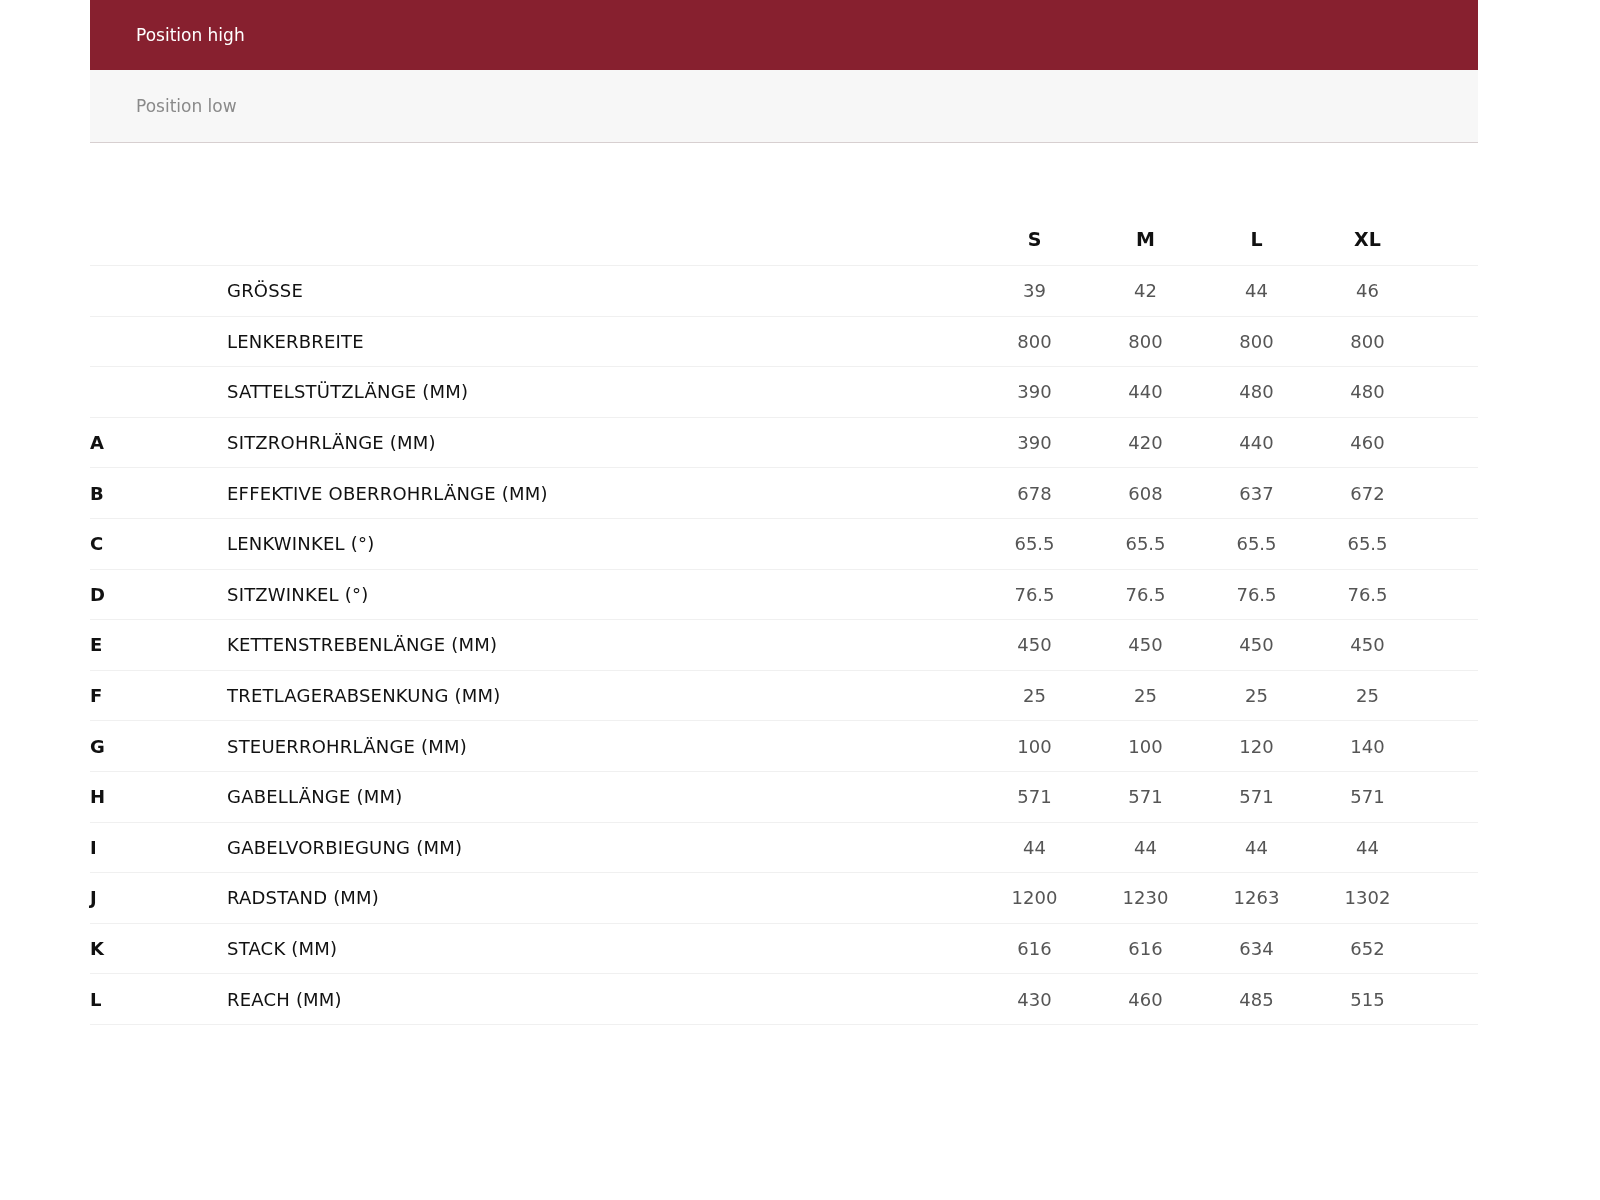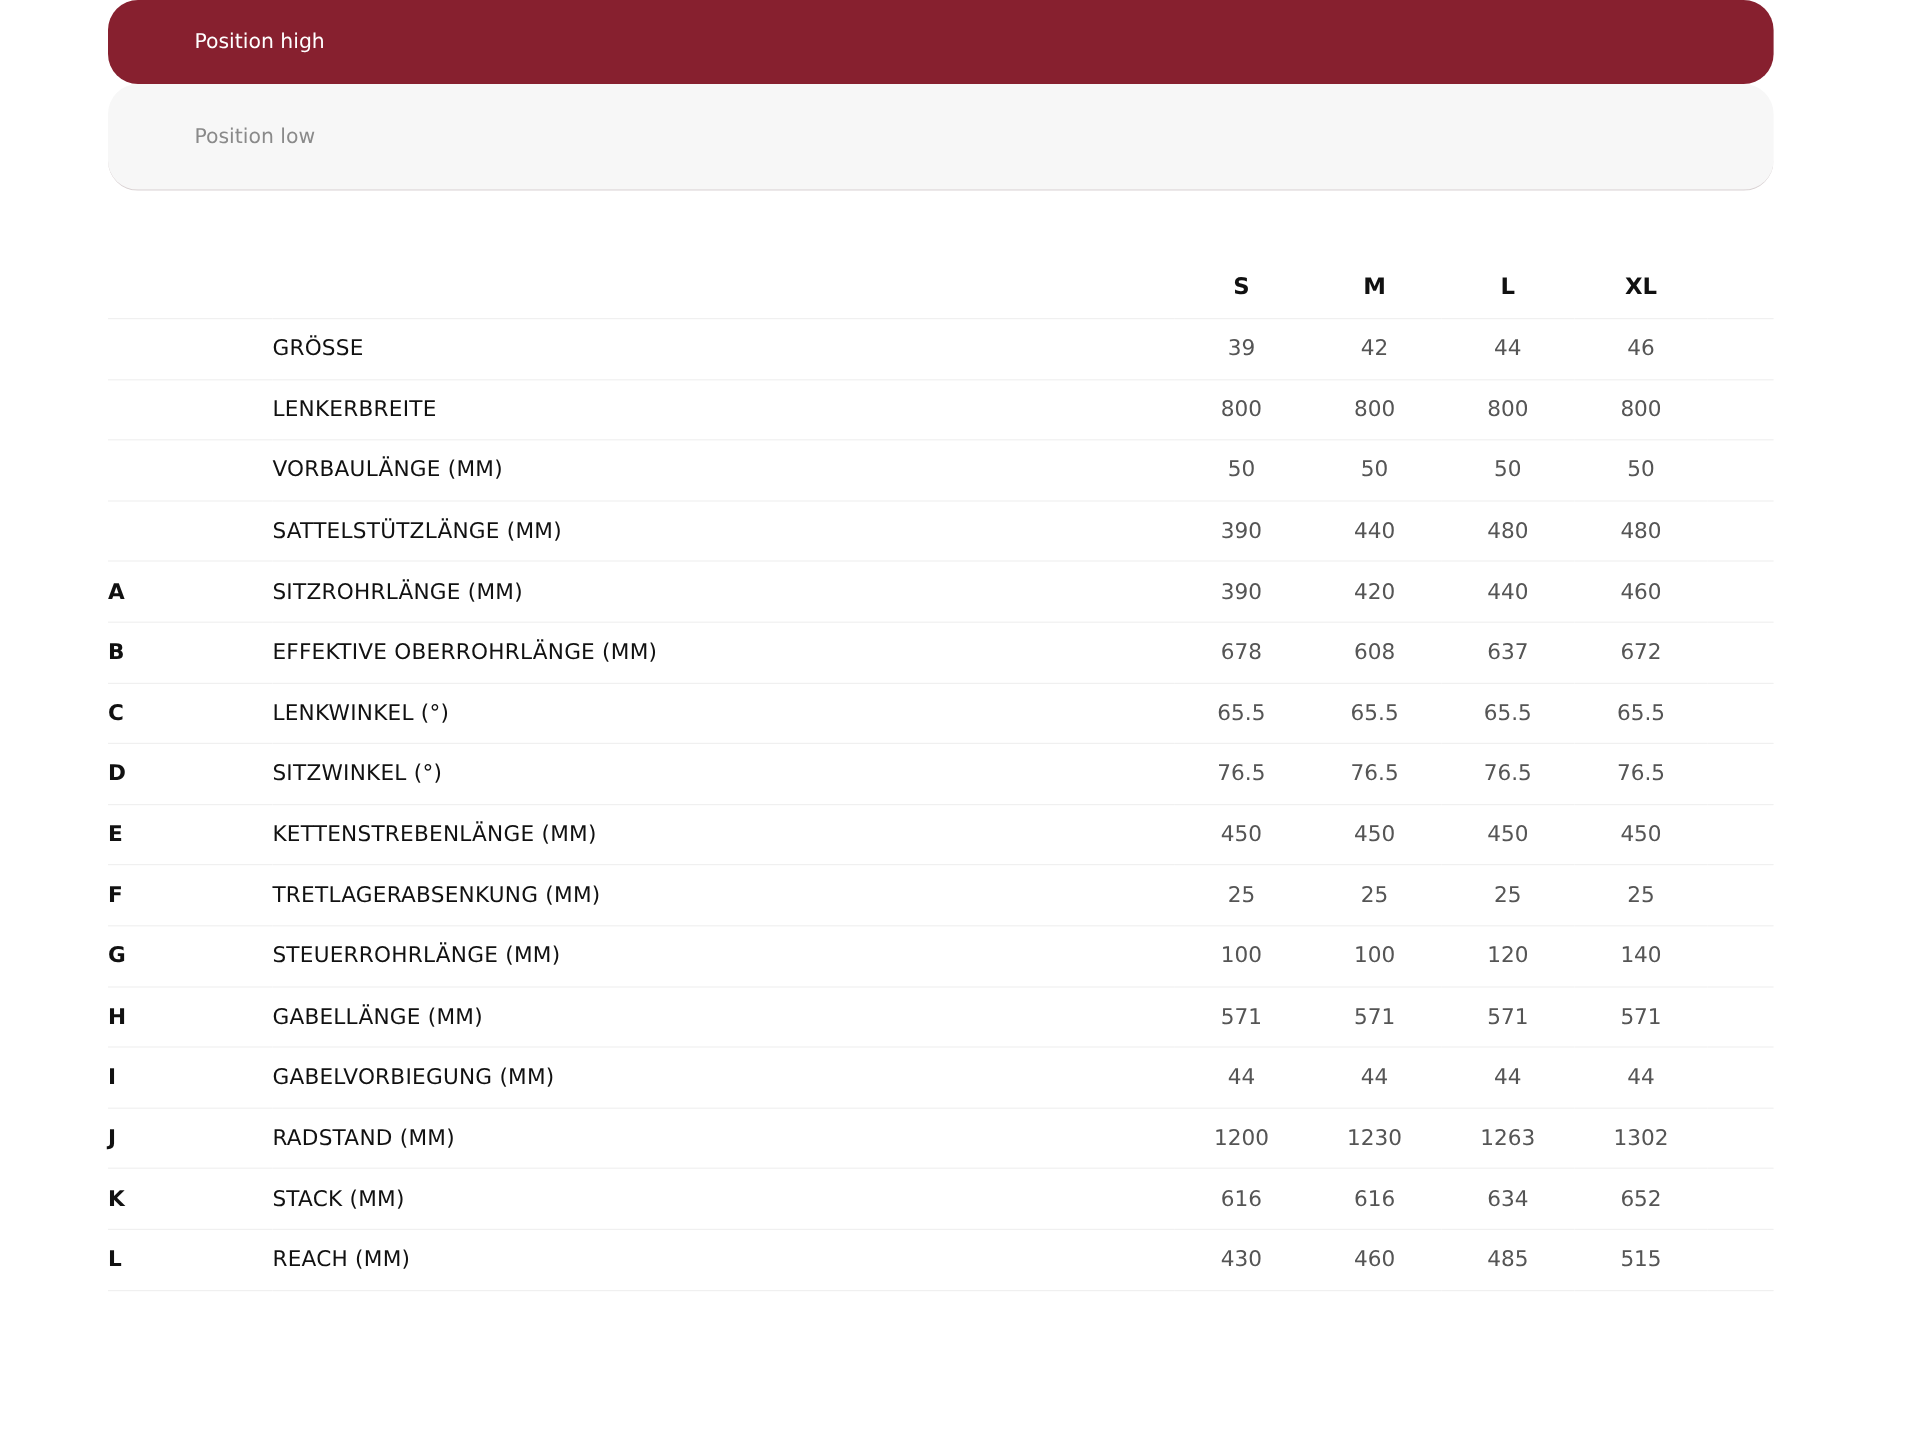--- a/index.html
+++ b/index.html
@@ -14,34 +14,33 @@
     .wrap {
       position: absolute;
       left: 90px;
       top: 0;
       width: 1388px;
     }
     .tab {
       height: 70px;
       display: flex;
       align-items: center;
-      padding-left: 72px;
+      padding-left: 46px;
       font-size: 17px;
       box-sizing: border-box;
       cursor: pointer;
-      border-radius: 25px;
     }
     .tab-active {
       background: #87202f;
       color: #ffffff;
     }
     .tab-inactive {
       background: #f7f7f7;
       color: #8a8a8a;
-      height: 89px;
+      height: 73px;
       border-bottom: 1.5px solid #d7cfd0;
       text-align: right;
     }
     table.geo {
       position: absolute;
       top: 213px;
       left: 0;
       width: 1388px;
       border-collapse: collapse;
     }
@@ -118,29 +117,20 @@
           <td class="letter"></td>
           <td class="label">LENKERBREITE</td>
           <td class="val">800</td>
           <td class="val">800</td>
           <td class="val">800</td>
           <td class="val">800</td>
           <td class="pad-right"></td>
         </tr>
         <tr>
           <td class="letter"></td>
-          <td class="label">VORBAULÄNGE (MM)</td>
-          <td class="val">50</td>
-          <td class="val">50</td>
-          <td class="val">50</td>
-          <td class="val">50</td>
-          <td class="pad-right"></td>
-        </tr>
-        <tr>
-          <td class="letter"></td>
           <td class="label">SATTELSTÜTZLÄNGE (MM)</td>
           <td class="val">390</td>
           <td class="val">440</td>
           <td class="val">480</td>
           <td class="val">480</td>
           <td class="pad-right"></td>
         </tr>
         <tr>
           <td class="letter">A</td>
           <td class="label">SITZROHRLÄNGE (MM)</td>

